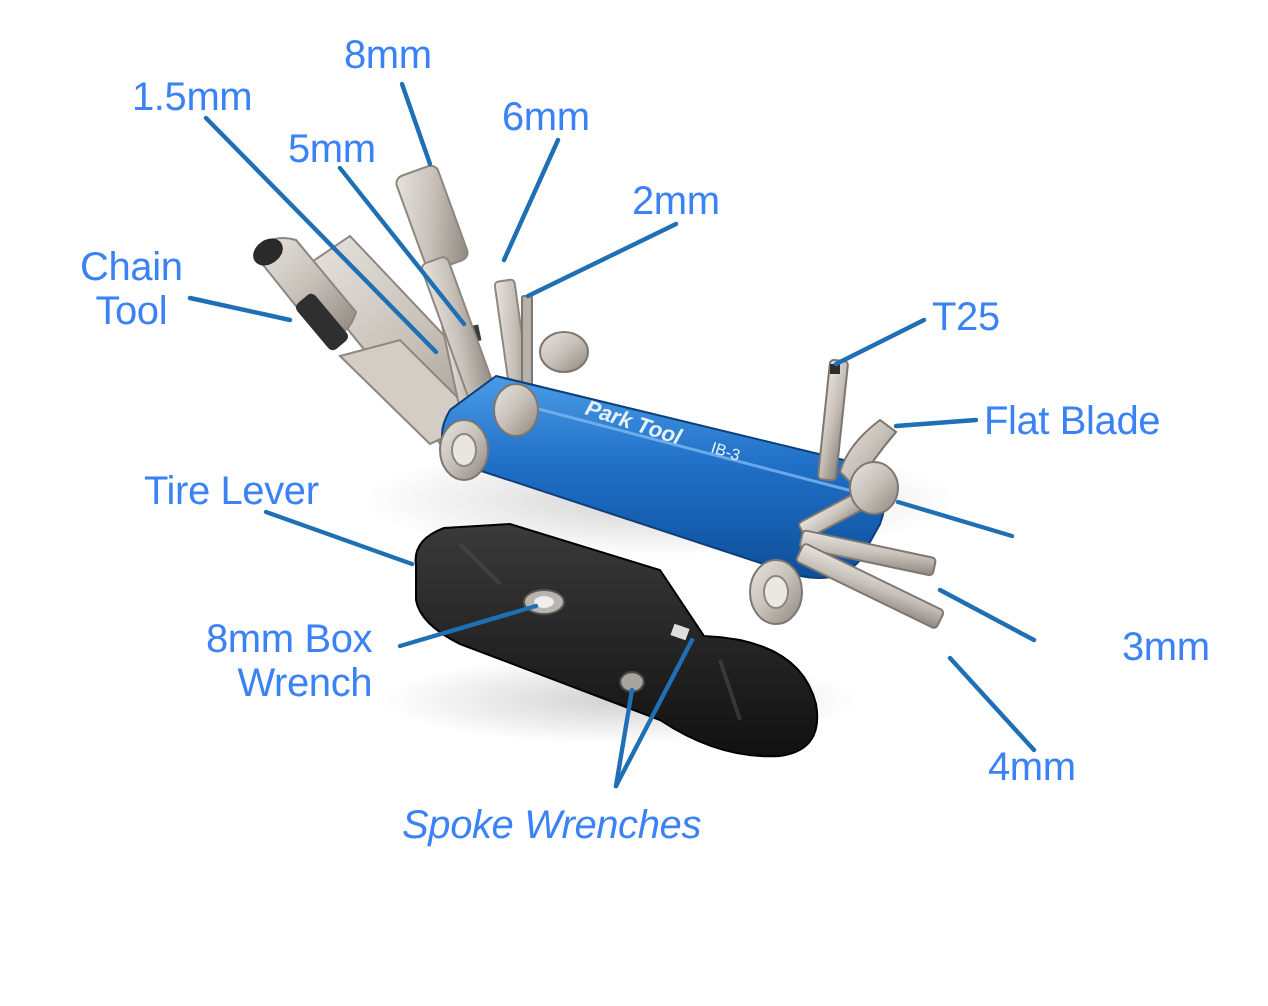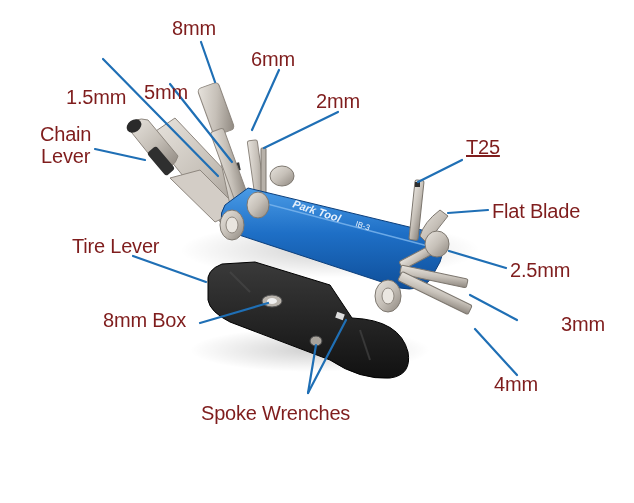--- a/index.html
+++ b/index.html
@@ -7,21 +7,21 @@
     position: relative;
     width: 634px;
     height: 503px;
     overflow: hidden;
     background: #ffffff;
     font-family: "Liberation Sans", "DejaVu Sans", sans-serif;
   }
   svg.art { position: absolute; left: 0; top: 0; }
   .label {
     position: absolute;
-    color: #7f1d1d;
+    color: #3b82f6;
     font-size: 20px;
     line-height: 22px;
     white-space: nowrap;
     letter-spacing: -0.2px;
   }
   .label.two-line { text-align: center; }
   .label .ln { display: block; }
 </style>
 </head>
 <body>
@@ -127,37 +127,37 @@
       <line x1="133" y1="256" x2="206" y2="282"></line>
       <line x1="506" y1="268" x2="449" y2="251"></line>
       <line x1="200" y1="323" x2="268" y2="303"></line>
       <line x1="517" y1="320" x2="470" y2="295"></line>
       <line x1="517" y1="375" x2="475" y2="329"></line>
       <line x1="308" y1="393" x2="316" y2="345"></line>
       <line x1="308" y1="393" x2="346" y2="320"></line>
     </g>
   </svg>
 
-  <div class="label" style="left:66px; top:38px;margin-top:48px;">1.5mm</div>
+  <div class="label" style="left:66px; top:38px;">1.5mm</div>
   <div class="label" style="left:172px; top:17px;">8mm</div>
-  <div class="label" style="left:144px; top:81px;">5mm</div>
+  <div class="label" style="left:144px; top:64px;">5mm</div>
   <div class="label" style="left:251px; top:48px;">6mm</div>
   <div class="label" style="left:316px; top:90px;">2mm</div>
 
   <div class="label two-line" style="left:40px; top:123px;">
     <span class="ln">Chain</span>
-    <span class="ln">Lever</span>
+    <span class="ln">Tool</span>
   </div>
 
-  <div class="label" style="left:466px; top:136px;text-decoration:underline;">T25</div>
+  <div class="label" style="left:466px; top:148px;">T25</div>
   <div class="label" style="left:492px; top:200px;">Flat Blade</div>
   <div class="label" style="left:72px; top:235px;">Tire Lever</div>
-  <div class="label" style="left:510px; top:259px;">2.5mm</div>
 
   <div class="label two-line" style="left:103px; top:309px;text-align:right;">
     <span class="ln">8mm Box</span>
+    <span class="ln">Wrench</span>
   </div>
 
   <div class="label" style="left:516px; top:313px;margin-left:45px;">3mm</div>
   <div class="label" style="left:494px; top:373px;">4mm</div>
-  <div class="label" style="left:201px; top:402px;">Spoke Wrenches</div>
+  <div class="label" style="left:201px; top:402px;font-style:italic;">Spoke Wrenches</div>
 
 </div>
 
 </body></html>

